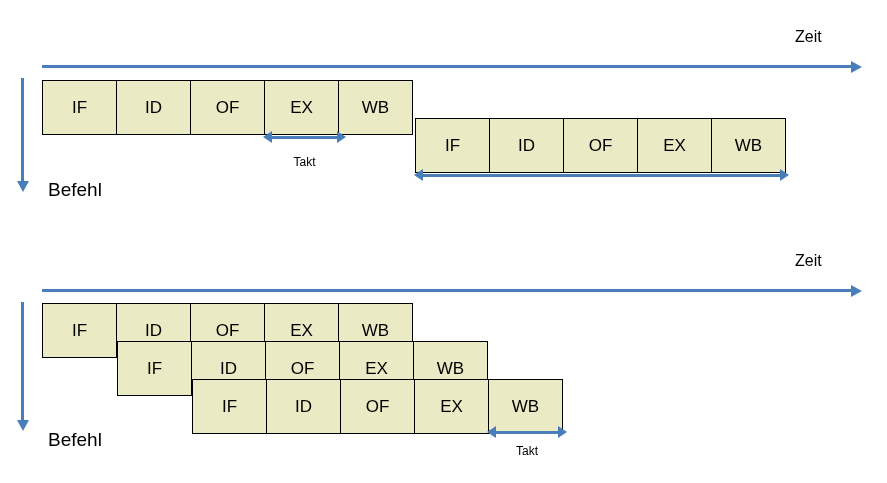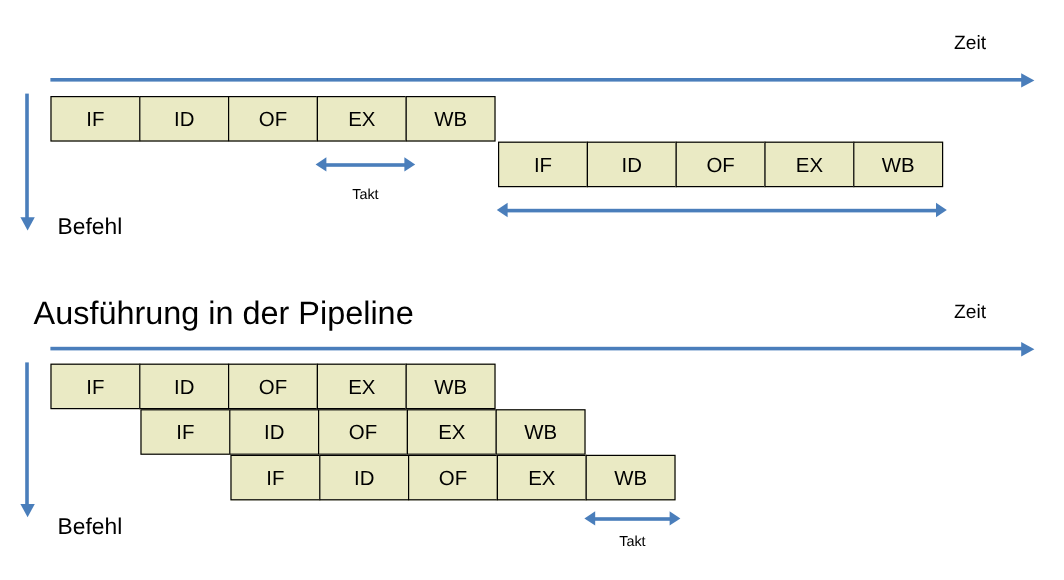--- a/index.html
+++ b/index.html
@@ -62,21 +62,21 @@
     white-space:nowrap;
   }
 
   
   .stage-row{
     display:flex;
   }
   .stage-box{
     box-sizing:border-box;
     width:75px;
-    height:38px;
+    height:55px;
     background:#eaeac4;
     border:1px solid #000000;
     margin-left:-1px;
     display:flex;
     align-items:center;
     justify-content:center;
     font-size:17px;
     line-height:19px;
     color:#000000;
   }
@@ -160,21 +160,20 @@
 
     <div class="measure" style="left:414px; top:169px; width:375px;">
       <div class="m-head-l"></div>
       <div class="m-line"></div>
       <div class="m-head-r"></div>
     </div>
   </div>
 
   <div class="abs" style="left:0; top:240px; width:887px; height:243px;">
 
-    <div class="abs slide-title" style="left:28px; top:6px;">Ausführung in der Pipeline</div>
 
     <div class="abs" style="left:42px; top:45px; width:820px; height:12px;">
       <div class="abs axis-line" style="left:0; top:4px; width:810px;"></div>
       <div class="abs axis-head" style="left:809px; top:0px;"></div>
     </div>
     <div class="abs axis-label" style="left:795px; top:11px;">Zeit</div>
 
     <div class="abs" style="left:16px; top:62px; width:14px; height:130px;">
       <div class="abs vaxis-line" style="left:5px; top:0; height:119px;"></div>
       <div class="abs vaxis-head" style="left:1px; top:118px;"></div>

